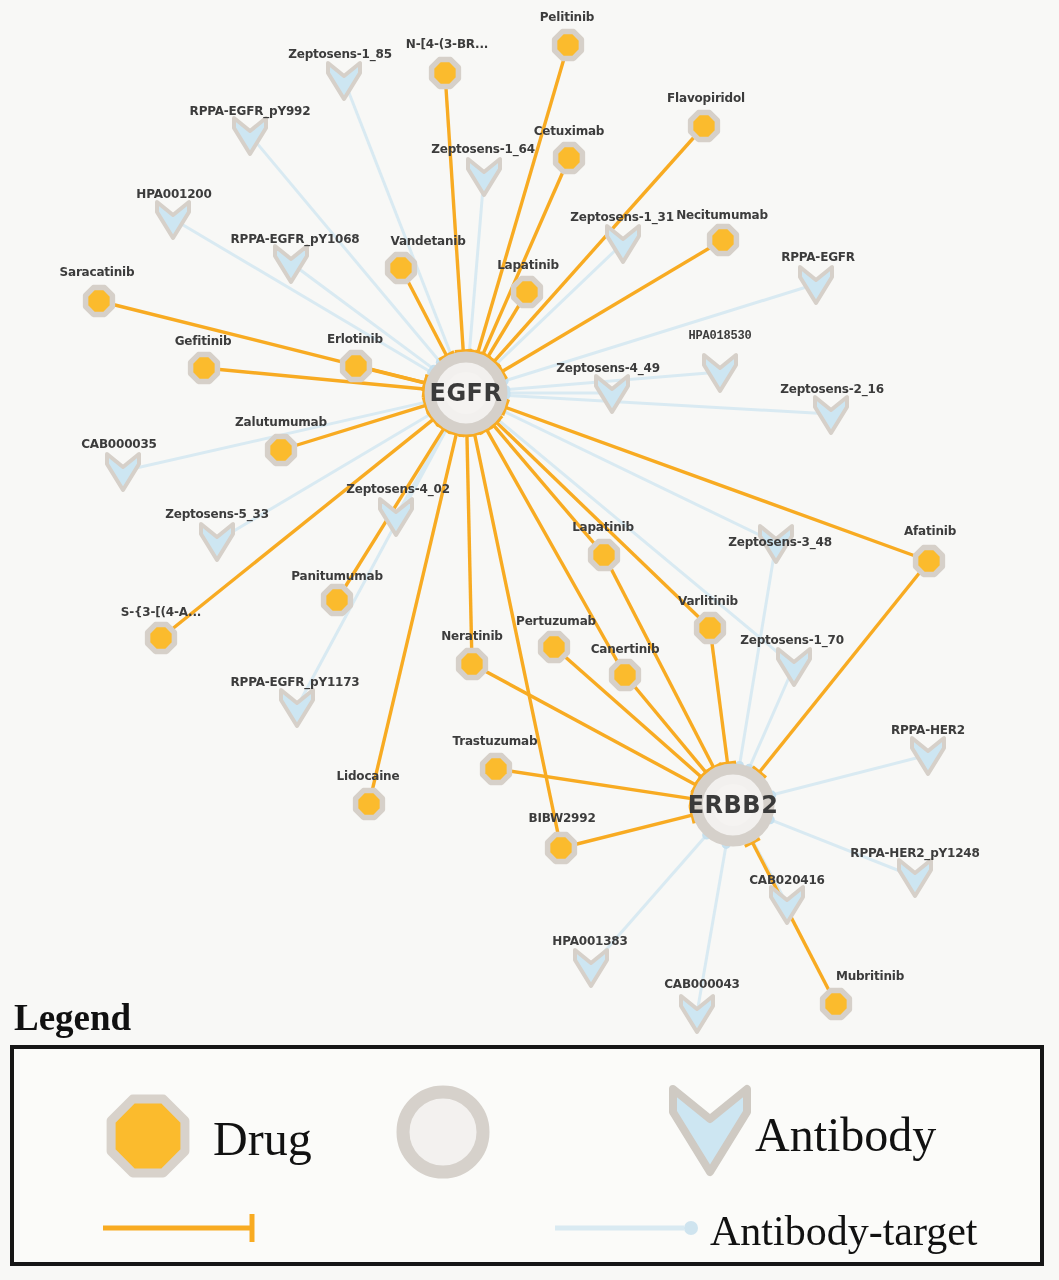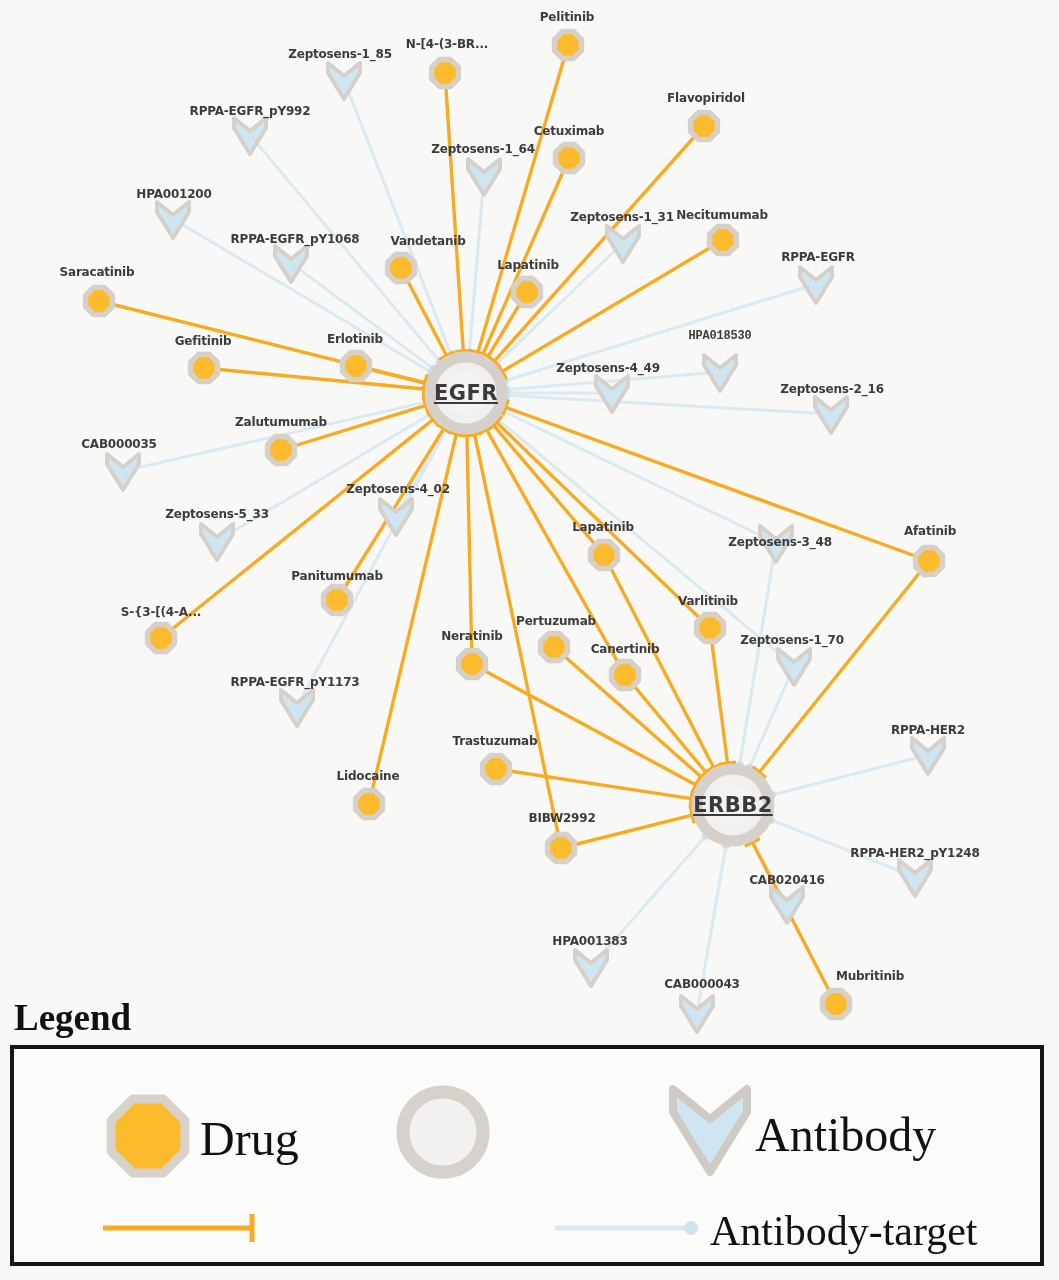--- a/index.html
+++ b/index.html
@@ -1,22 +1,22 @@
 <!DOCTYPE html>
 <html><head>
 <meta charset="utf-8">
 <style>
   html,body{margin:0;padding:0;background:#f8f8f6;}
   body{font-family:"DejaVu Sans","Liberation Sans",sans-serif;}
   #stage{position:relative;width:1059px;height:1280px;background:#f8f8f6;overflow:hidden;}
   #net-svg{position:absolute;left:0;top:0;}
   .nlabel{position:absolute;transform:translate(-50%,-50%);font-weight:700;font-size:12px;
           letter-spacing:-0.2px;color:#3c3c3c;white-space:nowrap;}
-  .gene-label{position:absolute;transform:translate(-50%,-50%);font-weight:700;font-size:21px;
-          letter-spacing:0.5px;color:#3a3a3a;white-space:nowrap;text-decoration:underline;}
+  .gene-label{position:absolute;transform:translate(-50%,-50%);font-weight:700;font-size:24px;
+          letter-spacing:0.5px;color:#3a3a3a;white-space:nowrap;}
   #legend-title{position:absolute;left:14px;top:996px;font-family:"Liberation Serif",serif;
           font-weight:700;font-size:37px;color:#111;}
   #legend-box{position:absolute;left:10px;top:1045px;width:1034px;height:221px;
           border:4px solid #161616;background:#fbfbf9;box-sizing:border-box;}
   .lg-swatch{position:absolute;}
   .lg-big{position:absolute;transform:translateY(-50%);font-family:"Liberation Serif",serif;
           font-size:48px;color:#111;white-space:nowrap;}
   .lg-small{position:absolute;transform:translateY(-50%);font-family:"Liberation Serif",serif;
           font-size:42px;color:#111;white-space:nowrap;}
 </style>
@@ -233,21 +233,21 @@
       <div class="nlabel" style="left: 870px; top: 976px;">Mubritinib</div>
     </div>
 
   <div id="legend-title">Legend</div>
 
   <div id="legend-box">
 
     <svg class="lg-swatch" style="left:84px;top:37px;" width="100" height="100">
       <polygon points="86.9,65.3 65.3,86.9 34.7,86.9 13.1,65.3 13.1,34.7 34.7,13.1 65.3,13.1 86.9,34.7" fill="#fbbb2d" stroke="#d8d2cb" stroke-width="9" stroke-linejoin="round"></polygon>
     </svg>
-    <span class="lg-big" style="left:186px;top:89px;">Drug</span>
+    <span class="lg-big" style="left:199px;top:89px;">Drug</span>
 
     <svg class="lg-swatch" style="left:377px;top:31px;" width="104" height="104">
       <circle cx="52" cy="52" r="40" fill="#f3f1ef" stroke="#d6d1cb" stroke-width="13"></circle>
     </svg>
 
     <svg class="lg-swatch" style="left:646px;top:27px;" width="100" height="110">
       <polygon points="13,13 50,43 87,13 87,36 50,96 13,36" fill="#cde6f2" stroke="#cfcac3" stroke-width="8" stroke-linejoin="round"></polygon>
     </svg>
     <span class="lg-big" style="left:741px;top:85px;">Antibody</span>
 

